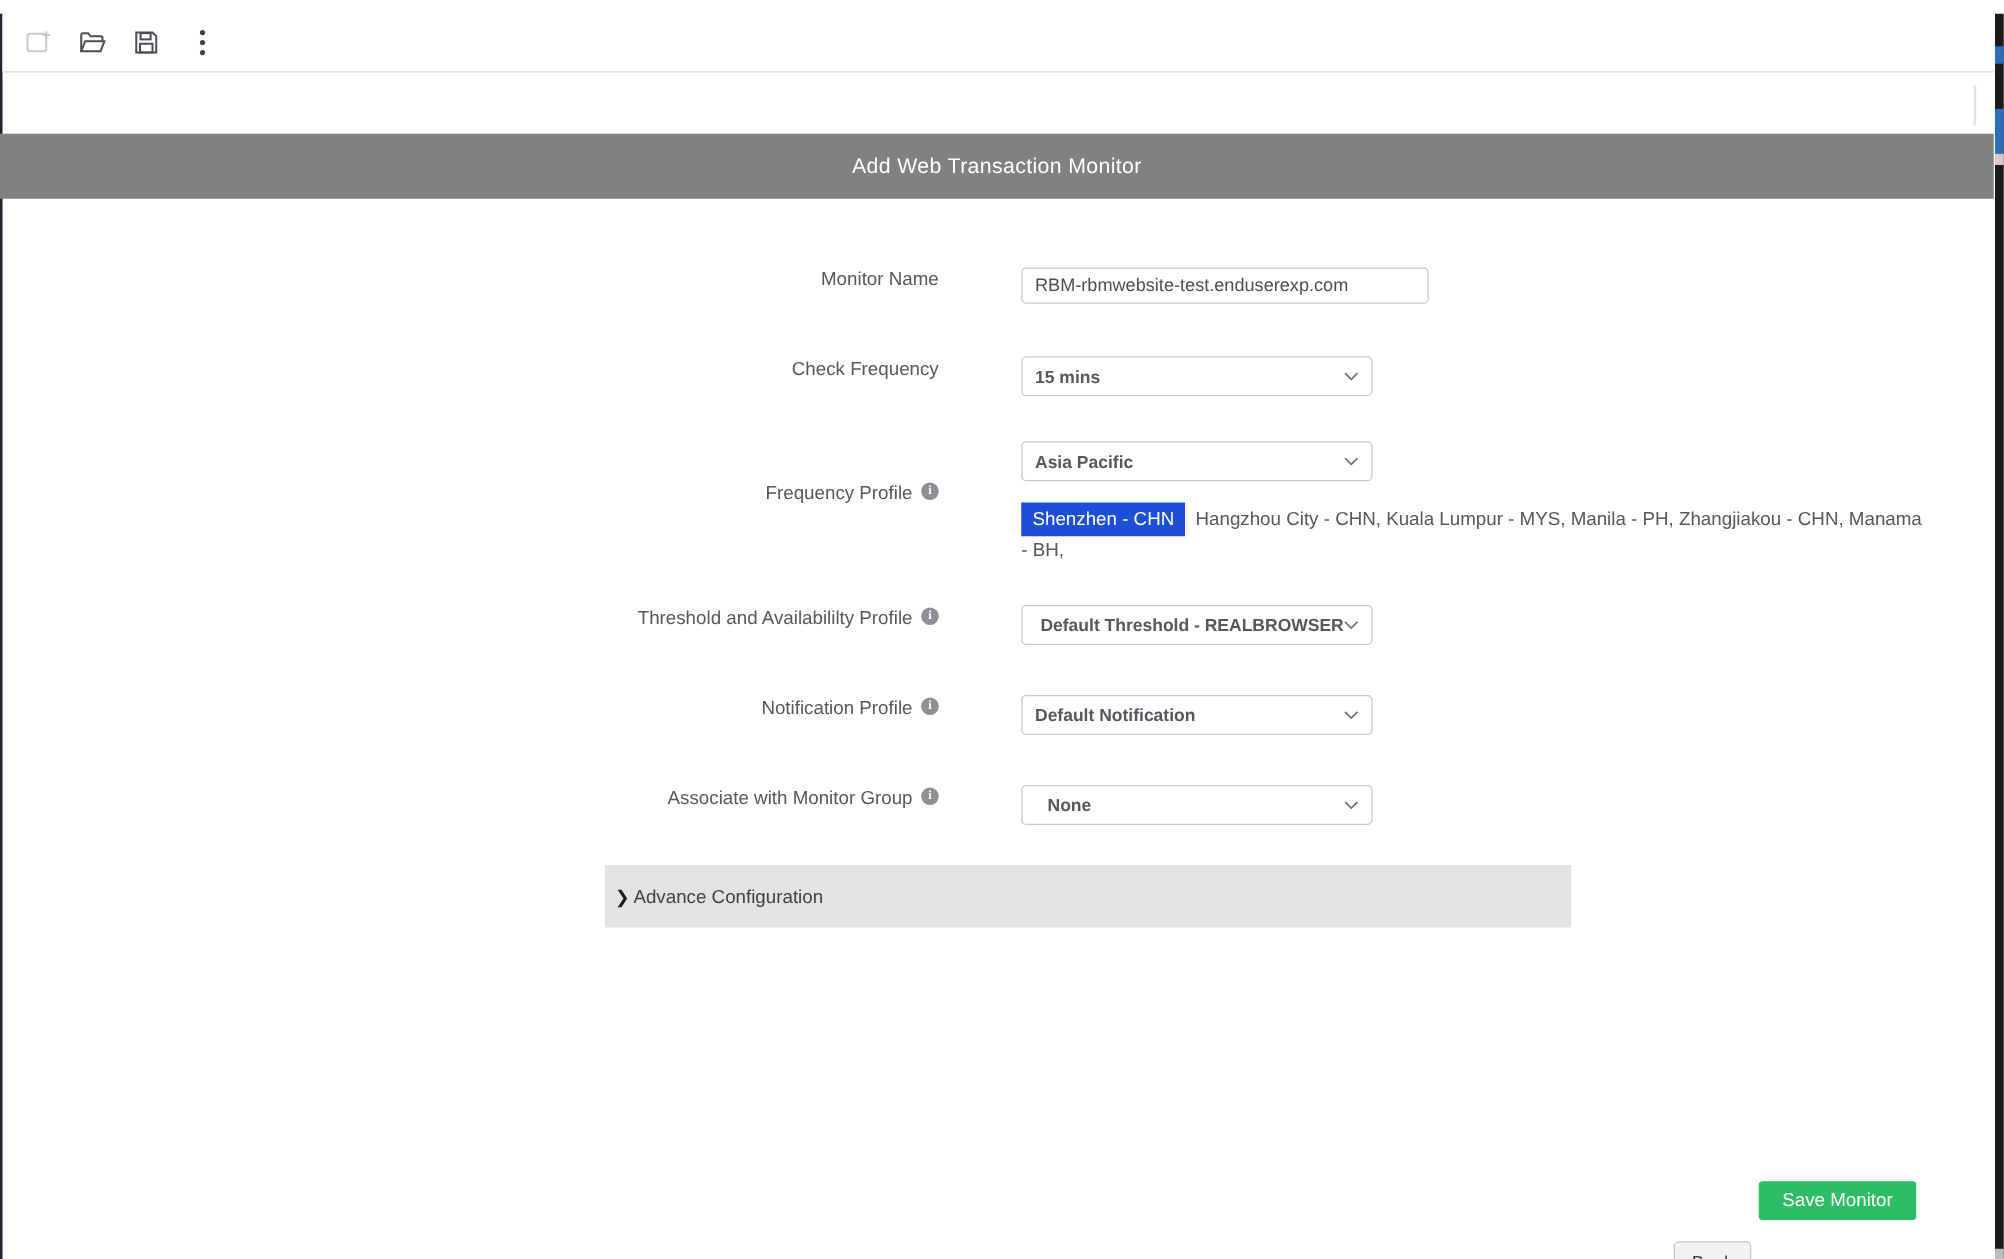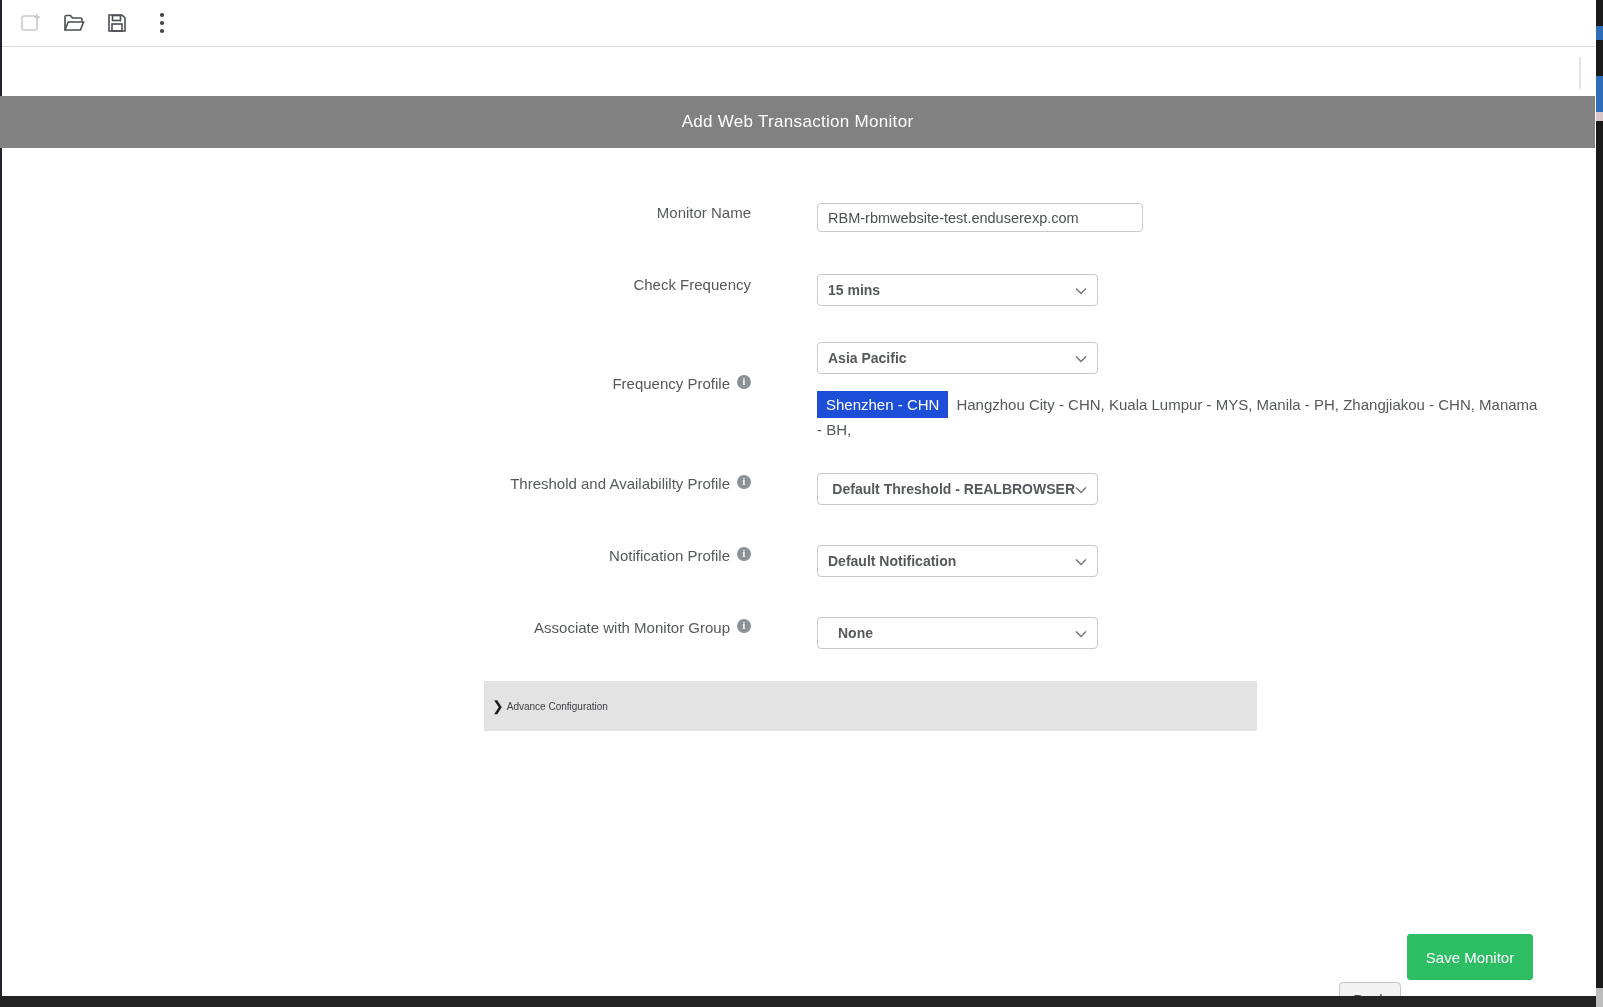--- a/index.html
+++ b/index.html
@@ -1,18 +1,18 @@
 <!DOCTYPE html>
 <html><head>
 <meta charset="utf-8">
 <style>
   * { margin:0; padding:0; box-sizing:border-box; }
   html,body { width:1603px; height:1007px; background:#ffffff; overflow:hidden;
     font-family:"Liberation Sans","DejaVu Sans",sans-serif; }
-  .abs { position:absolute; }
+  .abs { position:absolute;margin-top:11px; }
 
   
   #left-edge { left:0; top:0; width:2px; height:1007px; background:#23232d; z-index:1; }
 
   
   #toolbar { left:2px; top:0; width:1593px; height:47px; background:#fff;
     border-bottom:1px solid #d8d8d8; display:flex; align-items:center; padding-left:16px; z-index:2; }
   .tool-btn { width:26px; height:26px; margin-right:17px; display:flex; align-items:center; justify-content:center; cursor:pointer; }
   .tool-btn svg { display:block; }
 
@@ -42,27 +42,27 @@
   .select-chevron { flex:0 0 auto; color:#6f7377; }
 
   
   #location-list { left:817px; top:391px; width:722px; font-size:15px; color:#55585c; line-height:23px; }
   .loc-chip { display:inline-block; background:#1d4ed8; color:#ffffff; padding:2px 9px; margin-right:8px; }
 
   
   #advance-bar { left:484px; top:681px; width:773px; height:50px; background:#e3e3e3;
     display:flex; align-items:center; padding-left:8px; cursor:pointer; }
   #advance-bar .chev { color:#1d1d1d; font-size:14px; font-weight:bold; margin-right:3px; }
-  #advance-bar .adv-label { color:#3e4144; font-size:10px; }
+  #advance-bar .adv-label { color:#3e4144; font-size:15px; }
 
   
   #back-button { left:1339px; top:982px; width:62px; height:35px; background:#f2f2f2;
     border:1px solid #c6c6c6; border-radius:4px; font-size:15px; color:#44474a;
     display:flex; align-items:center; justify-content:center; cursor:pointer; }
-  #save-button { left:1407px; top:934px; width:126px; height:46px; background:#2dbe64;
+  #save-button { left:1407px; top:934px; width:126px; height:31px; background:#2dbe64;
     border:1px solid #2dbe64; border-radius:3px; font-size:15px; color:#ffffff;
     display:flex; align-items:center; justify-content:center; cursor:pointer; }
 
   
   #right-strip { left:1596px; top:0; width:7px; height:1007px; background:#1a1a1a; z-index:5; }
   .edge-seg { position:absolute; left:0; width:7px; }
   #bottom-strip { left:0; top:996px; width:1603px; height:11px; background:#232323; z-index:4; }
 </style>
 </head>
 <body>

